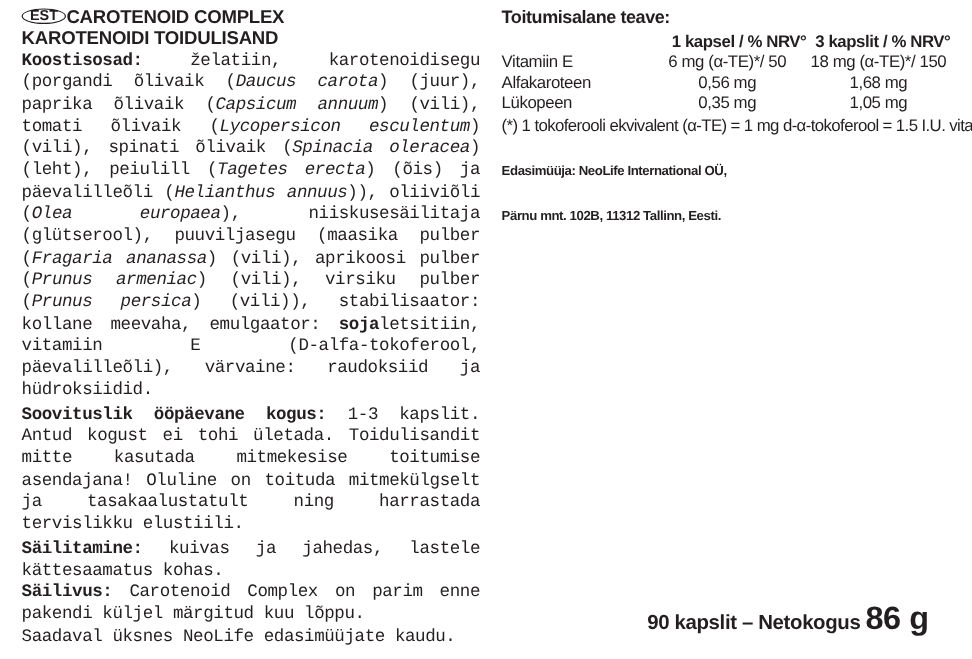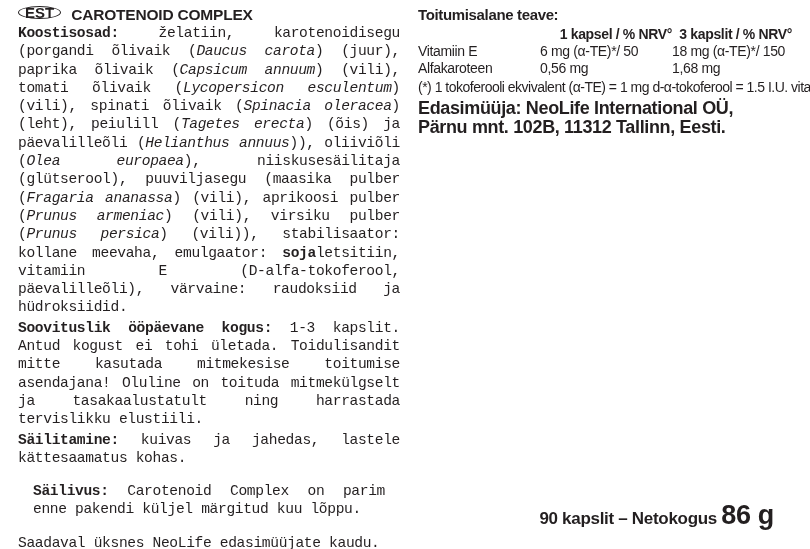--- a/index.html
+++ b/index.html
@@ -9,68 +9,69 @@
     position: relative; overflow: hidden;
   }
   .left {
     position: absolute; left: 18px; top: 6px; width: 382px;
     font-size: 14.6px; line-height: 18.3px;
     letter-spacing: -0.35px;
   }
   .title-line { font-weight: bold; font-size: 15.5px; line-height: 18px; letter-spacing: -0.2px; white-space: nowrap; }
   .badge {
     display: inline-block; border: 1.3px solid #231f20; border-radius: 50%;
-    font-size: 15px; line-height: 11px; padding: 0 6px; vertical-align: 2px;
-    font-weight: bold; margin-right: 10px; letter-spacing: 0;
+    font-size: 12px; line-height: 11px; padding: 0 6px; vertical-align: 2px;
+    font-weight: bold; margin-right: 0; letter-spacing: 0;
   }
   .para { margin: 0 0 2px 0; text-align: justify; font-family: Liberation Mono, monospace; }
   .para b { font-weight: bold; }
   .para i { font-style: italic; }
   .right {
     position: absolute; left: 418px; top: 6px; width: 376px;
     font-size: 14.6px; line-height: 18.3px; letter-spacing: -0.35px;
   }
   .rhead { font-weight: bold; font-size: 15px; margin-bottom: 2px; }
   table { border-collapse: collapse; width: 374px; }
   td, th { padding: 0; font-size: 14px; line-height: 17px; white-space: nowrap; }
   th { font-weight: bold; text-align: right; }
-  td.num { text-align: left; }
+  td.num { text-align: center; }
   td.c1 { width: 132px; }
   td.c2, th.c2 { width: 120px; }
   .note { margin-top: 1px; font-size: 14px; line-height: 19.5px; white-space: nowrap; letter-spacing: -0.5px; }
-  .dist { font-weight: bold; font-size: 18px; line-height: 17.5px; margin-top: 2px; white-space: nowrap; }
+  .dist { font-weight: bold; font-size: 11px; line-height: 17.5px; margin-top: 20px; white-space: nowrap; }
   .footer {
     position: absolute; right: 36px; top: 500px; font-weight: bold;
     white-space: nowrap; letter-spacing: -0.3px;
   }
   .footer .small { font-size: 17px; }
   .footer .big { font-size: 27px; }
 </style>
 </head>
 <body>
 
 <div class="left">
   <div class="title-line">
     <span class="badge">EST</span><span>CAROTENOID COMPLEX</span>
   </div>
+  <div class="title-line">KAROTENOIDI TOIDULISAND</div>
 
   <p class="para">
     <b>Koostisosad:</b><span id="ingredients-body"><span> želatiin, karotenoidisegu (porgandi õlivaik (</span><i>Daucus carota</i><span>) (juur), paprika õlivaik (</span><i>Capsicum annuum</i><span>) (vili), tomati õlivaik (</span><i>Lycopersicon esculentum</i><span>) (vili), spinati õlivaik (</span><i>Spinacia oleracea</i><span>) (leht), peiulill (</span><i>Tagetes erecta</i><span>) (õis) ja päevalilleõli (</span><i>Helianthus annuus</i><span>)), oliiviõli (</span><i>Olea europaea</i><span>), niiskusesäilitaja (glütserool), puuviljasegu (maasika pulber (</span><i>Fragaria ananassa</i><span>) (vili), aprikoosi pulber (</span><i>Prunus armeniac</i><span>) (vili), virsiku pulber (</span><i>Prunus persica</i><span>) (vili)), stabilisaator: kollane meevaha, emulgaator: </span><b>soja</b><span>letsitiin, vitamiin E (D-alfa-tokoferool, päevalilleõli), värvaine: raudoksiid ja hüdroksiidid.</span></span>
   </p>
 
 
   <p class="para">
     <b>Soovituslik ööpäevane kogus:</b><span> 1-3 kapslit. Antud kogust ei tohi ületada. Toidulisandit mitte kasutada mitmekesise toitumise asendajana! Oluline on toituda mitmekülgselt ja tasakaalustatult ning harrastada tervislikku elustiili.</span>
   </p>
 
   <p class="para" style="margin:0">
     <b>Säilitamine:</b><span> kuivas ja jahedas, lastele kättesaamatus kohas.</span>
   </p>
 
-  <p class="para" style="margin:15px">
+  <p class="para" style="margin:0">
     <b>Säilivus:</b><span> Carotenoid Complex on parim enne pakendi küljel märgitud kuu lõppu.</span>
   </p>
 
   <p class="para" style="margin:0">Saadaval üksnes NeoLife edasimüüjate kaudu.</p>
 </div>
 
 <div class="right">
   <div class="rhead">Toitumisalane teave:</div>
   <table>
     <thead>
@@ -84,20 +85,25 @@
       <tr>
         <td>Vitamiin E</td>
         <td class="num c1">6 mg (α-TE)*/ 50</td>
         <td class="num c2">18 mg (α-TE)*/ 150</td>
       </tr>
       <tr>
         <td>Alfakaroteen</td>
         <td class="num c1">0,56 mg</td>
         <td class="num c2">1,68 mg</td>
       </tr>
+      <tr>
+        <td>Lükopeen</td>
+        <td class="num c1">0,35 mg</td>
+        <td class="num c2">1,05 mg</td>
+      </tr>
     </tbody>
   </table>
   <div class="note">(*) 1 tokoferooli ekvivalent (α-TE) = 1 mg d-α-tokoferool = 1.5 I.U. vitamiin E.</div>
   <div class="dist">Edasimüüja: NeoLife International OÜ,</div>
   <div class="dist">Pärnu mnt. 102B, 11312 Tallinn, Eesti.</div>
 </div>
 
 <div class="footer">
   <span class="small">90 kapslit – Netokogus</span>
   <span class="big">86 g</span>

